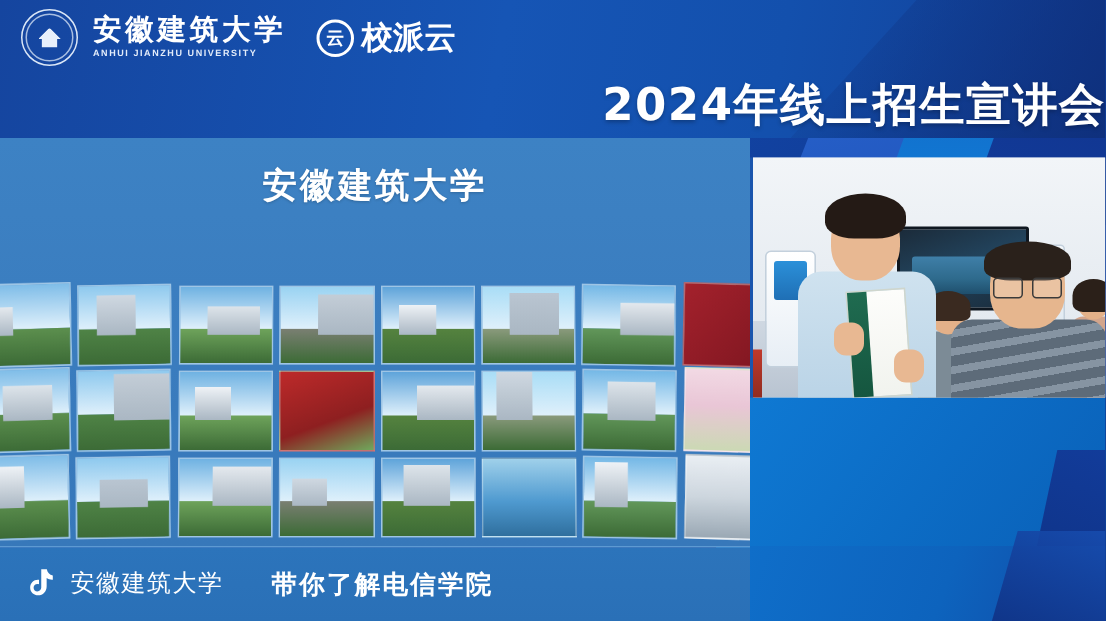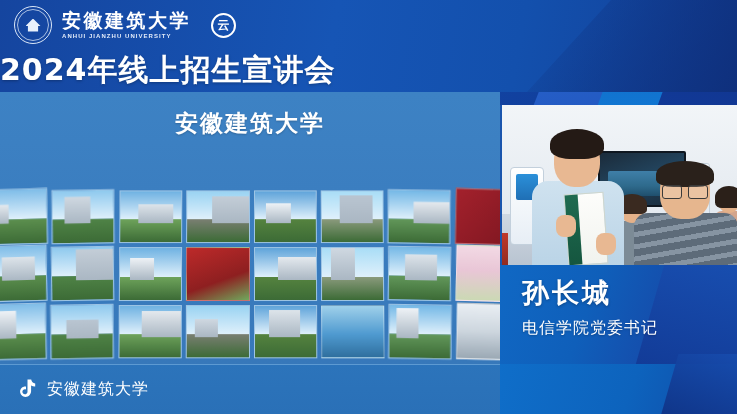--- a/index.html
+++ b/index.html
@@ -110,21 +110,21 @@
     font-family: "DejaVu Sans", sans-serif;
   }
   .brand2-text {
     font-size: 21px; font-weight: 700; color: #ffffff;
     letter-spacing: 0px; white-space: nowrap;
     font-family: "DejaVu Sans", "Liberation Sans", sans-serif;
   }
 
   .main-title {
     position: absolute; top: 50px; left: 0; right: 0;
-    text-align: left;
+    text-align: right;
     font-size: 30px; font-weight: 700; color: #ffffff;
     letter-spacing: 1px; white-space: nowrap;
     font-family: "DejaVu Sans", "Liberation Sans", sans-serif;
     text-shadow: 0 1px 3px rgba(0,0,0,.28);
     z-index: 6;
   }
 
   
   .slide {
     position: absolute; top: 92px; left: 0; width: 500px; height: 272px;
@@ -355,20 +355,21 @@
     <div class="logo-row">
       <div class="crest">
         <div class="crest-inner"></div>
       </div>
       <div class="uni-name">
         <div class="uni-cn">安徽建筑大学</div>
         <div class="uni-en">ANHUI JIANZHU UNIVERSITY</div>
       </div>
       <div class="brand2">
         <div class="brand2-mark">云</div>
+        <div class="brand2-text">校派云</div>
       </div>
     </div>
   </div>
 
   <div class="main-title">2024年线上招生宣讲会</div>
 
   <div class="slide">
     <div class="slide-head">
       <div class="slide-l1">安徽建筑大学</div>
     </div>
@@ -507,28 +508,25 @@
     <div class="person-b">
       <div class="pb-body"></div>
       <div class="pb-head"></div>
       <div class="pb-hair"></div>
       <div class="pb-glasses"></div>
     </div>
 
     <div class="video-edge-red"></div>
   </div>
 
-  <div class="name-block">
-    <div class="nb-name">孙长城</div>
-    <div class="nb-role">电信学院党委书记</div>
-  </div>
 
   <div class="footer">
     <div class="dy-icon">
       <svg viewBox="0 0 20 24" width="20" height="24" aria-hidden="true">
         <path d="M13.2 1.5c.4 2.2 1.8 3.7 4 4.1v2.9c-1.5.1-2.9-.3-4.1-1.1v5.6c0 3.4-2.5 5.9-5.6 5.9-3 0-5.4-2.3-5.4-5.3 0-3.1 2.6-5.5 5.9-5.1v3c-.3-.1-.7-.2-1.1-.2-1.4 0-2.5 1.1-2.5 2.5S5.5 16.3 6.9 16.3c1.4 0 2.6-1.1 2.6-2.6V1.5h3.7z" fill="#ffffff"></path>
       </svg>
     </div>
     <div class="footer-account">安徽建筑大学</div>
+    <div class="footer-tagline">带你了解电信学院</div>
   </div>
   <div class="footer-right"></div>
 
 </div>
 
 </body></html>

